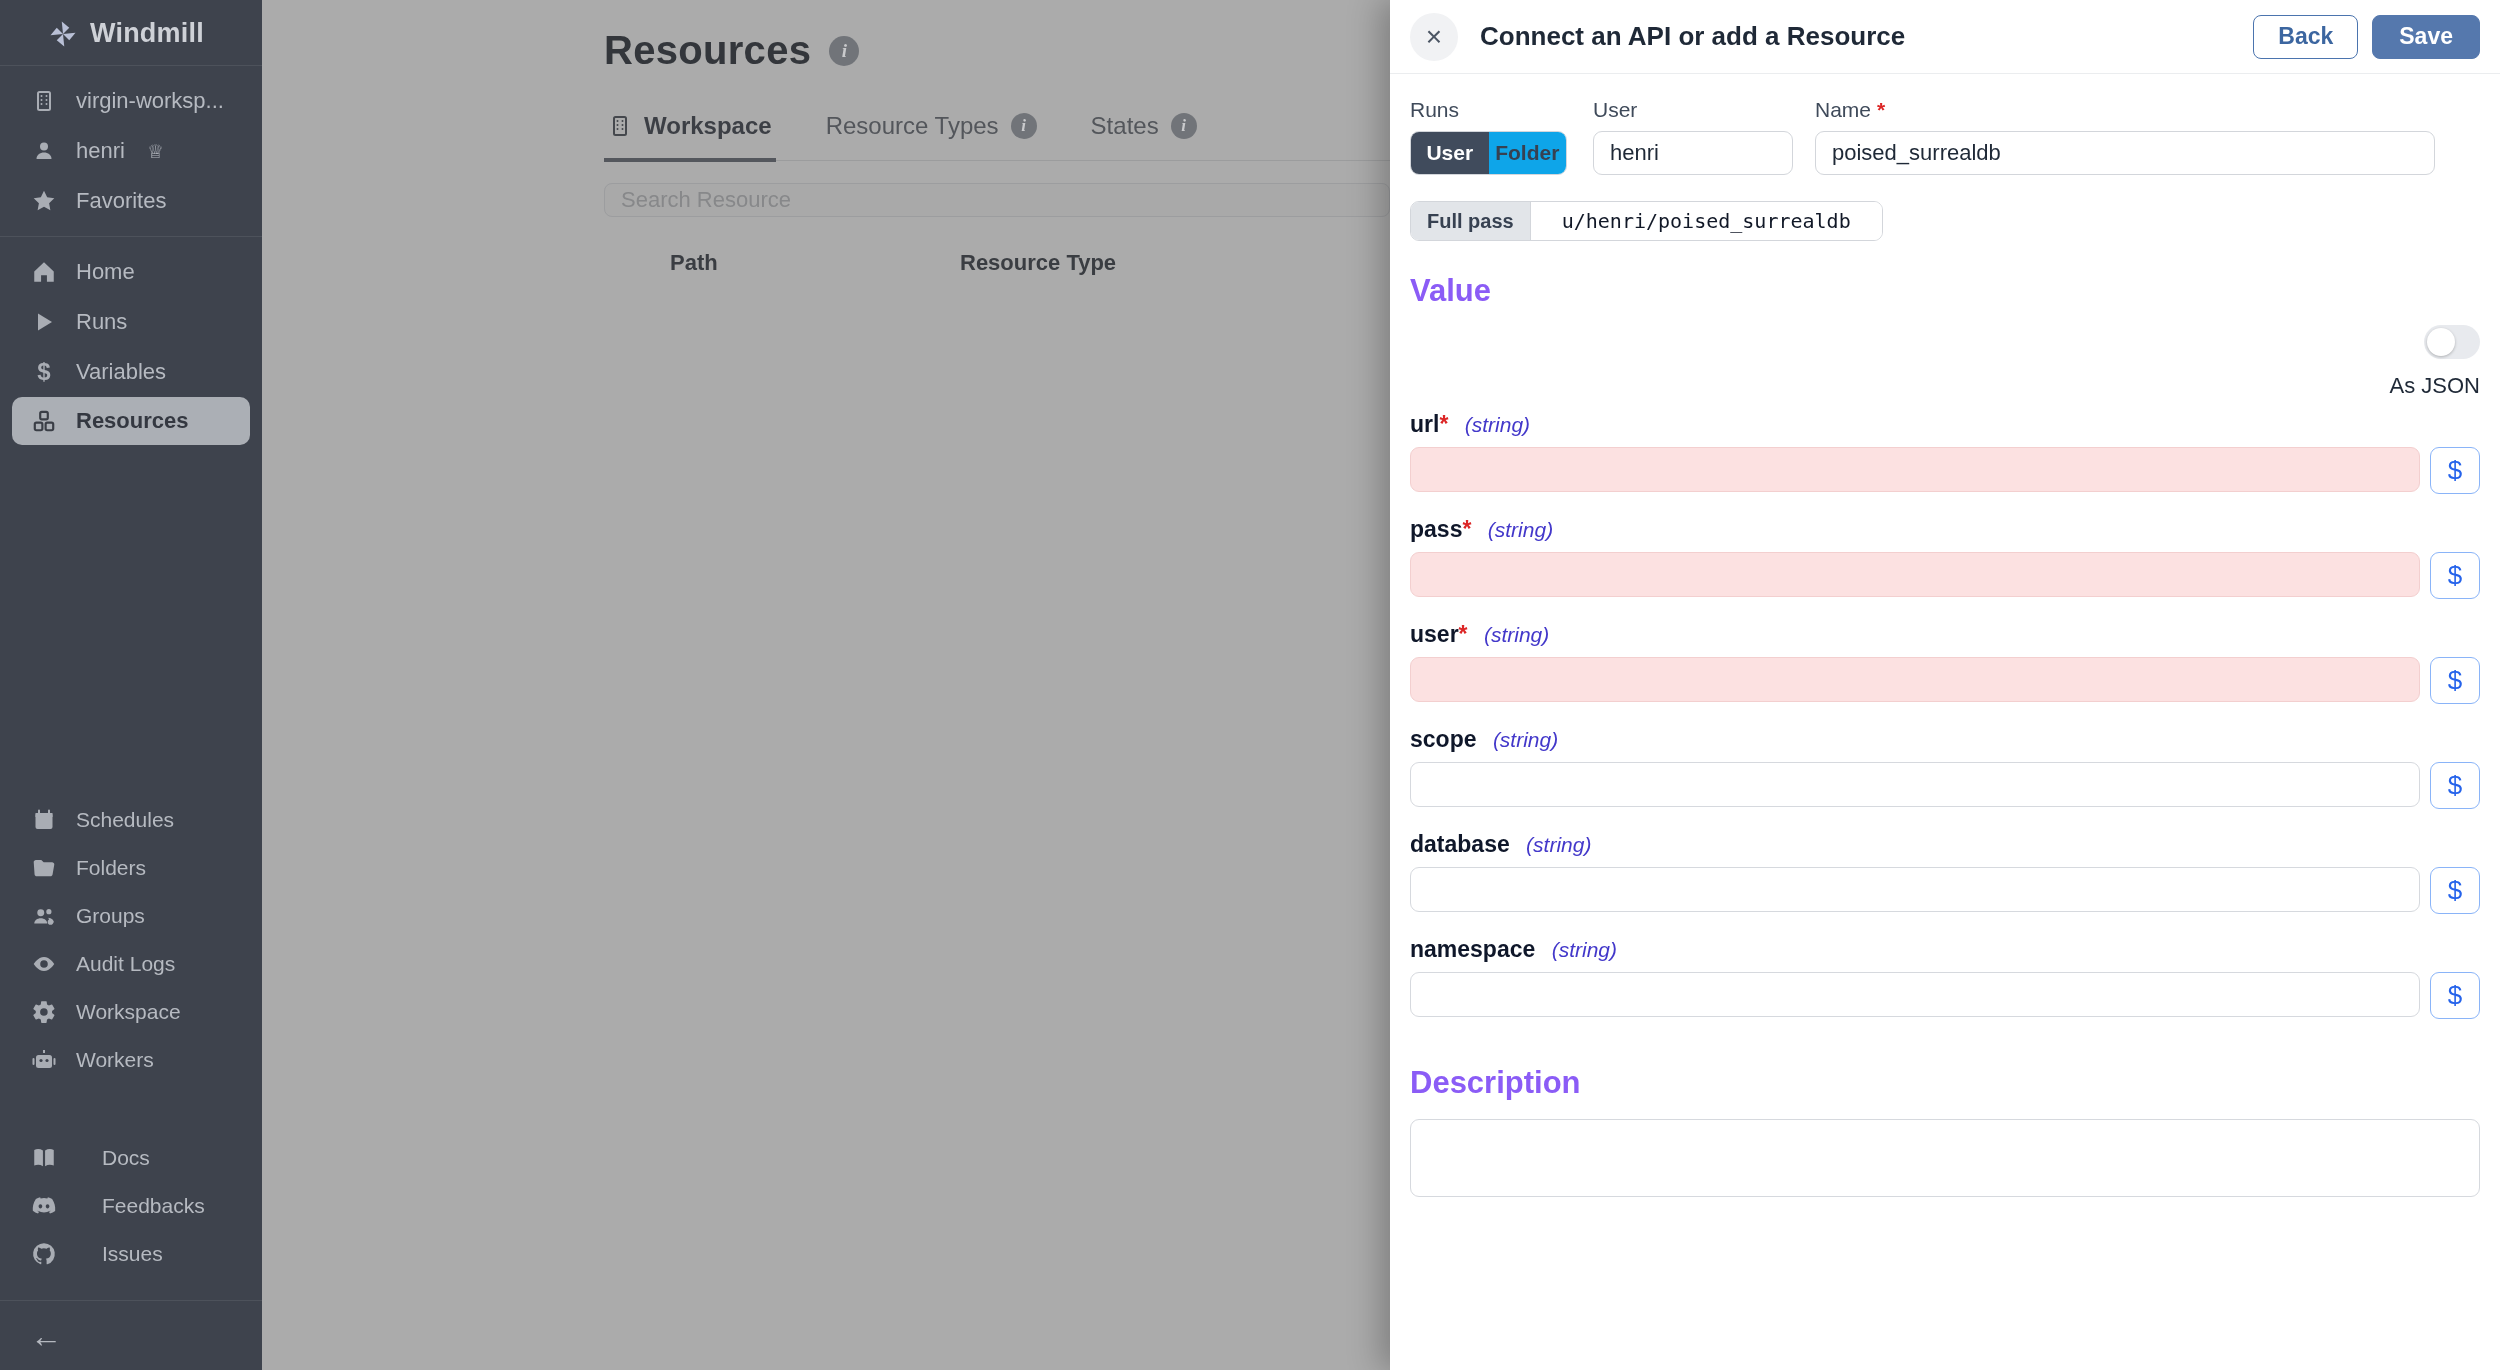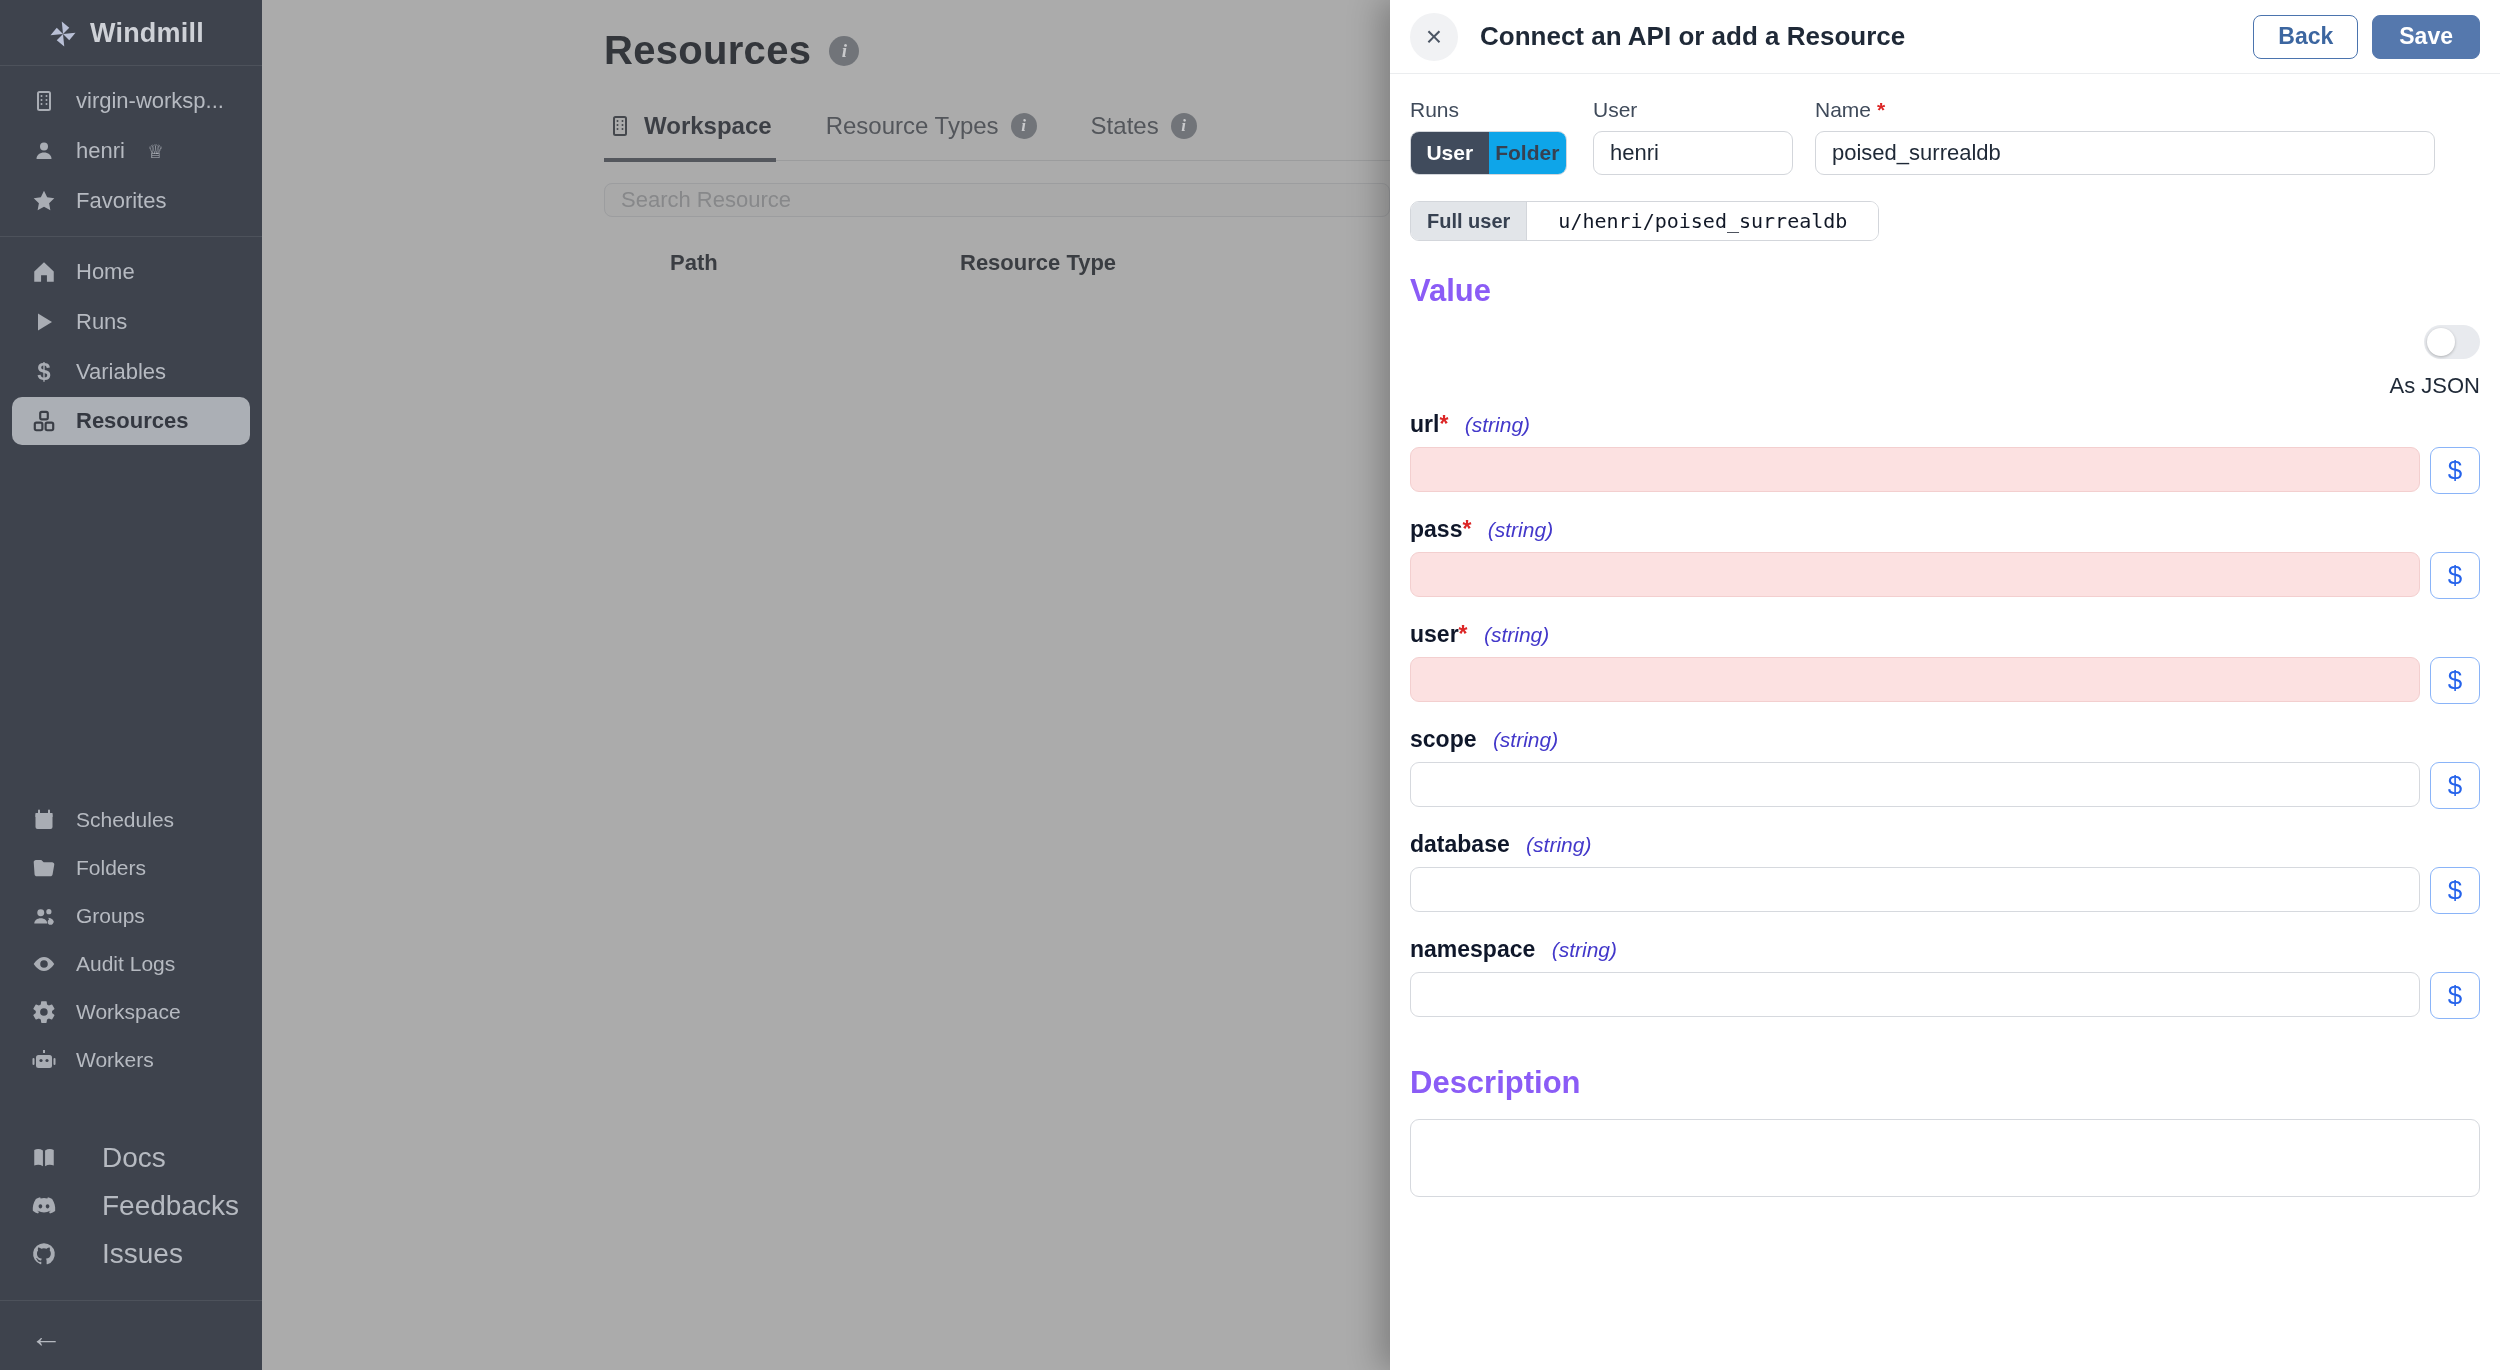--- a/index.html
+++ b/index.html
@@ -25,21 +25,21 @@
   .side-item.active-pill {
     background:#abafb5; color:#343841; font-weight:bold; border-radius:10px;
     margin:0 12px 0 12px; padding-left:18px; height:48px;
   }
   .side-item.active-pill .icon { color:#3a3e46; }
   .crown { color:#b6bac1; font-size:19px; margin-left:4px; }
   .dollar-glyph { font-size:24px; font-weight:bold; }
   .group-admin { position:absolute; top:796px; left:0; right:0; }
   .group-admin .side-item { height:48px; font-size:21px; }
   .group-help { position:absolute; top:1134px; left:0; right:0; }
-  .group-help .side-item { height:48px; font-size:28px;gap:44px; }
+  .group-help .side-item { height:48px; font-size:21px;gap:44px; }
   .side-footer { position:absolute; left:0; right:0; bottom:0; height:70px; border-top:1px solid #4d525b; display:flex; align-items:center; padding-left:30px; }
   .collapse-arrow { color:#b4b8bf; font-size:32px; cursor:pointer; line-height:1; }
 
   
   .main { position:absolute; left:222px; top:0; right:0; height:1370px; background:#ababab; z-index:1; }
   .page-title-row { position:absolute; left:382px; top:28px; display:flex; align-items:center; gap:18px; }
   .page-title { font-size:40px; font-weight:bold; color:#33363b; letter-spacing:0.3px; }
   .info-badge {
     width:30px; height:30px; border-radius:50%; background:#717479; color:#c9cacc;
     font-size:19px; font-weight:bold; display:flex; align-items:center; justify-content:center;
@@ -351,21 +351,21 @@
         <span class="fcol-label">User</span>
         <input class="text-input" type="text" value="henri" style="">
       </div>
       <div class="col-name">
         <span class="fcol-label"><span>Name</span> <span class="req-star">*</span></span>
         <input class="text-input" type="text" value="poised_surrealdb" style="">
       </div>
     </div>
 
     <div class="full-path">
-      <span class="fp-badge">Full user</span>
+      <span class="fp-badge">Full pass</span>
       <span class="fp-value">u/henri/poised_surrealdb</span>
     </div>
 
     <h2 class="section-heading value-heading">Value</h2>
 
     <div class="asjson-row">
       <div class="toggle-track">
         <div class="toggle-knob"></div>
       </div>
       <span class="asjson-label">As JSON</span>

